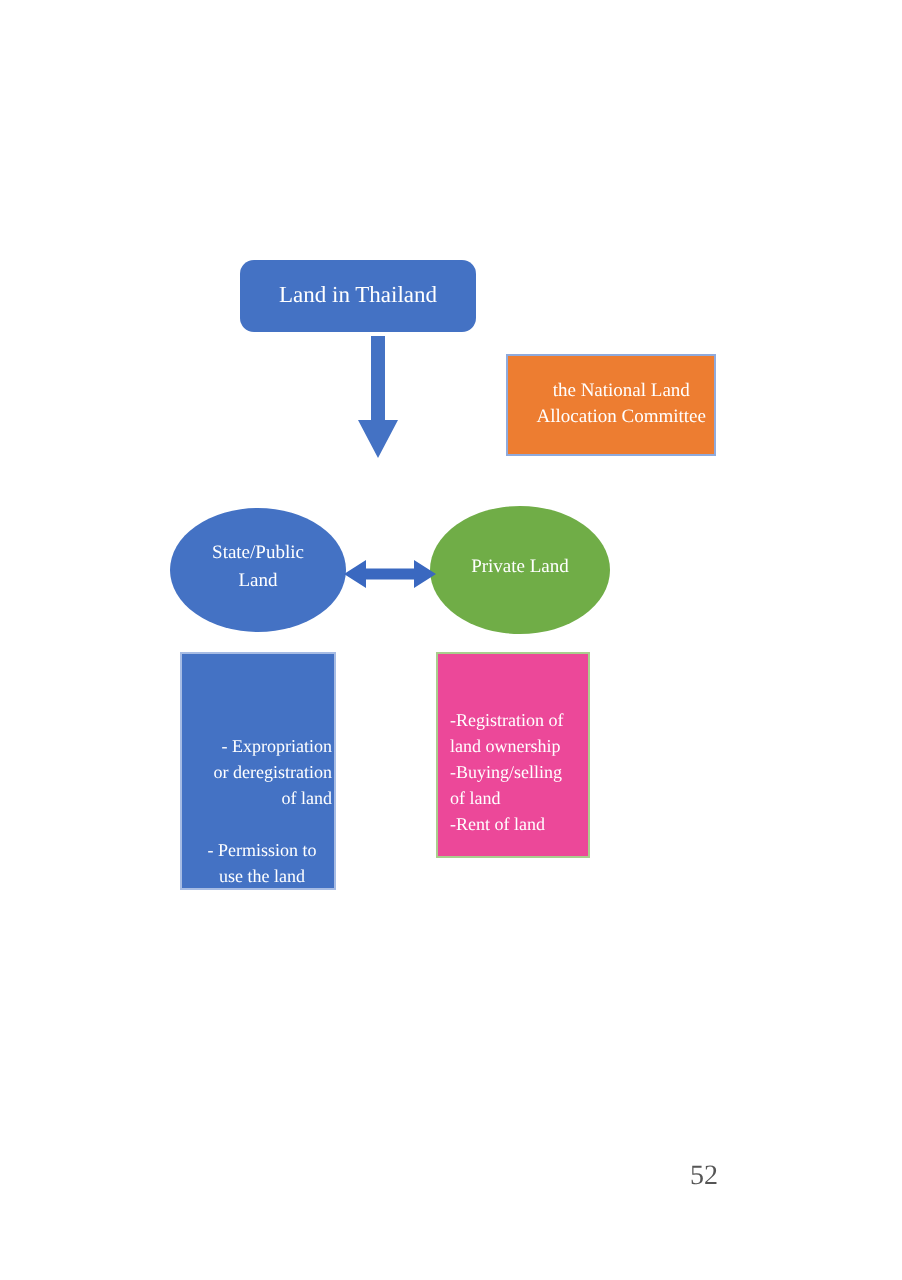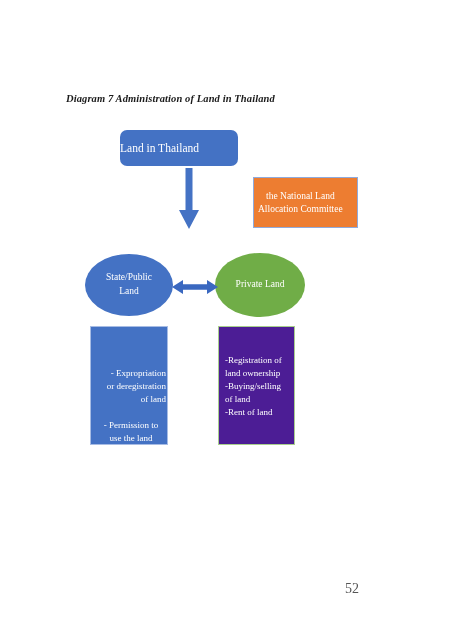--- a/index.html
+++ b/index.html
@@ -41,42 +41,42 @@
   .top-box {
     position: absolute;
     left: 120px;
     top: 130px;
     width: 118px;
     height: 36px;
     background: #4472C4;
     border-radius: 7px;
     display: flex;
     align-items: center;
-    justify-content: flex-start;
+    justify-content: center;
   }
   .top-box-label {
     color: #ffffff;
     font-size: 11.5px;
     line-height: 1.1;
     text-align: center;
   }
 
   
   .orange-box {
     position: absolute;
     left: 253px;
     top: 177px;
     width: 105px;
     height: 51px;
     background: #ED7D31;
     border: 1px solid #8FAADC;
     box-sizing: border-box;
     display: flex;
     align-items: center;
-    justify-content: flex-start;
+    justify-content: flex-end;
   }
   .orange-box-label {
     color: #ffffff;
     font-size: 9.5px;
     line-height: 1.35;
     text-align: center;
     white-space: pre-line;
     padding: 0 4px;
   }
 
@@ -138,22 +138,22 @@
     top: 326px;
     width: 78px;
     height: 119px;
     background: #4472C4;
     border: 1px solid #A7BCE4;
   }
   .box-private-detail {
     left: 218px;
     top: 326px;
     width: 77px;
-    height: 119px;
-    background: #4c1d95;
+    height: 103px;
+    background: #ec4899;
     border: 1px solid #A9CE8D;
   }
   .detail-text {
     color: #ffffff;
     font-size: 9px;
     line-height: 1.45;
     white-space: pre-line;
   }
   .detail-text-state {
     position: absolute;
@@ -184,21 +184,20 @@
     top: 581px;
     font-size: 14px;
     color: #555555;
   }
 </style>
 </head>
 <body>
 
 <div class="page">
 
-  <div class="diagram-title">Diagram 7 Administration of Land in Thailand</div>
 
   <div class="top-box">
     <span class="top-box-label">Land in Thailand</span>
   </div>
 
   <div class="orange-box">
     <span class="orange-box-label">the National Land
 Allocation Committee</span>
   </div>
 

